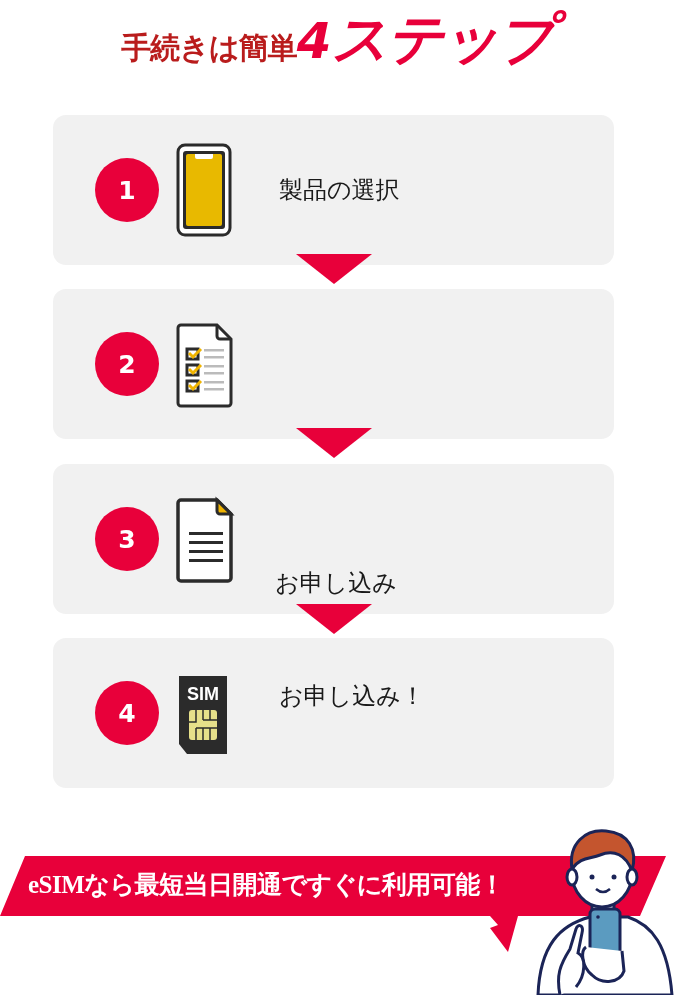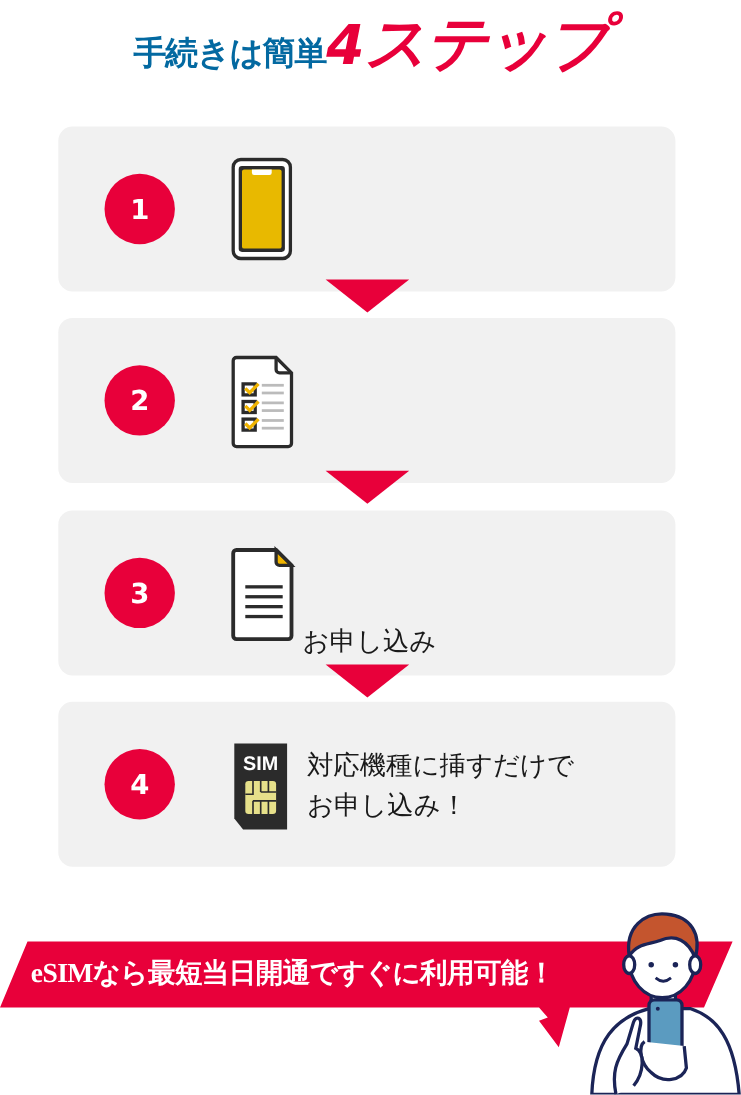--- a/index.html
+++ b/index.html
@@ -1,28 +1,28 @@
 <!DOCTYPE html>
 <html><head>
 <meta charset="utf-8">
 <style>
   html, body { margin: 0; padding: 0; background: #ffffff; }
   body { width: 674px; height: 995px; position: relative; overflow: hidden;
          font-family: "DejaVu Sans", "Liberation Sans", sans-serif; color: #1a1a1a; }
   .title { position: absolute; top: 2px; left: 0; width: 674px; text-align: center;
            font-weight: bold; white-space: nowrap; }
-  .title .t-black { font-size: 30px; color: #0369a1; letter-spacing: -1px; vertical-align: baseline; }
+  .title .t-black { font-size: 30px; color: #b91c1c; letter-spacing: -1px; vertical-align: baseline; }
   .title .t-red { font-size: 56px; color: #e8003a; letter-spacing: -2px; font-style: italic; }
   .title .t-num { font-size: 50px; color: #e8003a; font-style: italic; }
   .card { position: absolute; left: 53px; width: 561px; height: 150px;
           background: #f1f1f1; border-radius: 13px; }
   .badge { position: absolute; left: 42px; top: 43px; width: 64px; height: 64px;
            border-radius: 50%; background: #e8003a; color: #fff; font-weight: bold;
            font-size: 25px; display: flex; align-items: center; justify-content: center; }
-  .icon { position: absolute; left: 150px; top: 28px; width: 70px; height: 96px; }
+  .icon { position: absolute; left: 116px; top: 28px; width: 70px; height: 96px; }
   .label { position: absolute; left: 226px; font-size: 24px; line-height: 36px; color: #1a1a1a; }
   .arrow { position: absolute; left: 296px; width: 0; height: 0;
            border-left: 38px solid transparent; border-right: 38px solid transparent;
            border-top: 30px solid #e8003a; }
   .bubble { position: absolute; left: 0; top: 840px; width: 674px; height: 130px; }
   .bubble-text { position: absolute; left: 28px; top: 868px; font-size: 25px; font-weight: bold;
                  color: #fff; letter-spacing: -0.5px; white-space: nowrap; font-family: Liberation Serif, serif; }
   .person { position: absolute; left: 530px; top: 825px; width: 144px; height: 170px; }
 </style>
 </head>
@@ -35,20 +35,21 @@
 <div class="card" style="top:115px;">
   <div class="badge">1</div>
   <div class="icon">
     <svg width="70" height="96" viewBox="0 0 70 96">
       <rect x="9" y="2" width="52" height="90" rx="7" fill="#fff" stroke="#2b2b2b" stroke-width="3"></rect>
       <rect x="14" y="8" width="42" height="78" rx="3" fill="#2b2b2b"></rect>
       <rect x="17" y="11" width="36" height="72" rx="2" fill="#e8b900"></rect>
       <path d="M26 11 h18 v3 a2 2 0 0 1 -2 2 h-14 a2 2 0 0 1 -2 -2 z" fill="#fff"></path>
     </svg>
   </div>
+  <div class="label" style="top:57px;">製品の選択</div>
 </div>
 <div class="arrow" style="top:254px;"></div>
 
 <div class="card" style="top:289px;">
   <div class="badge">2</div>
   <div class="icon">
     <svg width="70" height="96" viewBox="0 0 70 96">
       <path d="M12 8 h36 l14 14 v64 a3 3 0 0 1 -3 3 h-47 a3 3 0 0 1 -3 -3 v-75 a3 3 0 0 1 3 -3 z" fill="#fff" stroke="#2b2b2b" stroke-width="3"></path>
       <path d="M48 8 v11 a3 3 0 0 0 3 3 h11" fill="none" stroke="#2b2b2b" stroke-width="3"></path>
       <g>
@@ -90,21 +91,20 @@
   <div class="badge">4</div>
   <div class="icon">
     <svg width="70" height="96" viewBox="0 0 70 96">
       <path d="M10 10 h48 v78 h-40 l-8 -10 z" fill="#2b2b2b"></path>
       <text x="34" y="34" text-anchor="middle" font-family="Liberation Sans, sans-serif" font-weight="bold" font-size="18" fill="#fff">SIM</text>
       <rect x="20" y="44" width="28" height="30" rx="3" fill="#e6e08a"></rect>
       <path d="M27 44 v12 h-7 M27 62 v12 M34 44 v10 M41 44 v10 M34 62 v12 M41 62 v12 M27 62 h21 M34 54 h14" fill="none" stroke="#2b2b2b" stroke-width="1.5"></path>
     </svg>
   </div>
   <div class="label" style="top:40px;">
-    <div>対応機種に挿すだけで</div>
     <div>お申し込み！</div>
   </div>
 </div>
 
 <svg class="bubble" viewBox="0 840 674 130">
   <path d="M25 856 L666 856 L640 916 L518 916 L508 952 L490 928 L498 925 L490 916 L0 916 Z" fill="#e8003a"></path>
 </svg>
 <div class="bubble-text">eSIMなら最短当日開通ですぐに利用可能！</div>
 
 <svg class="person" viewBox="0 0 144 170">

